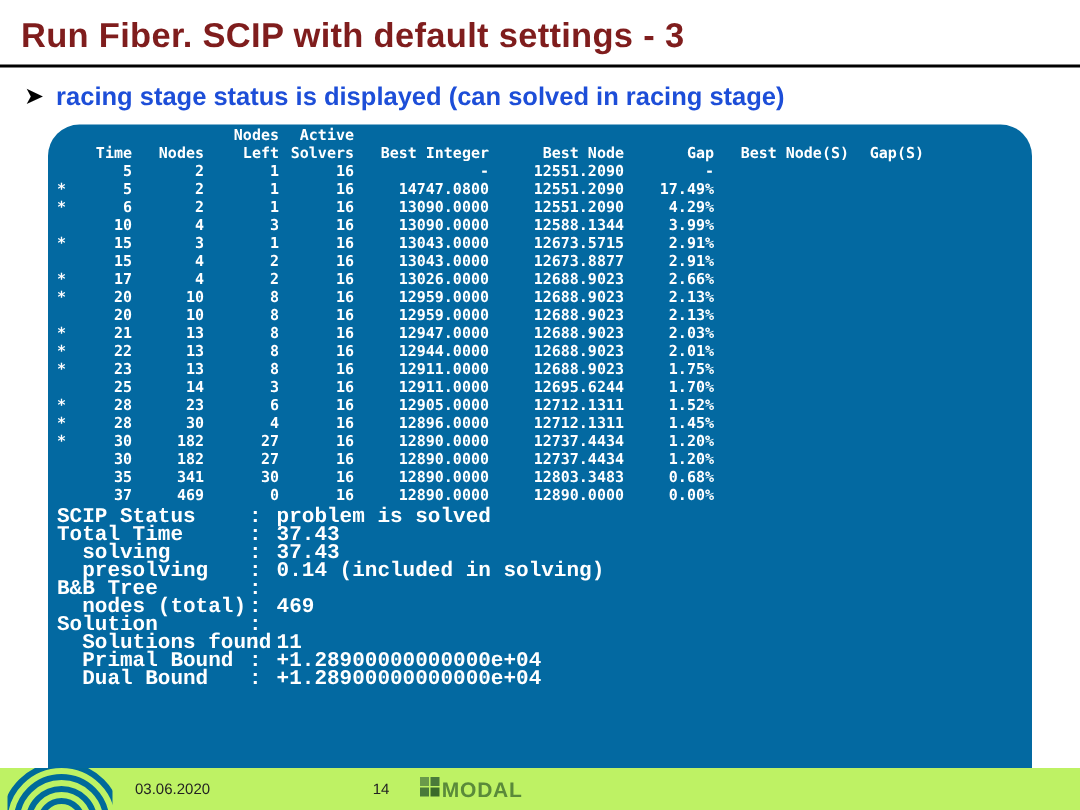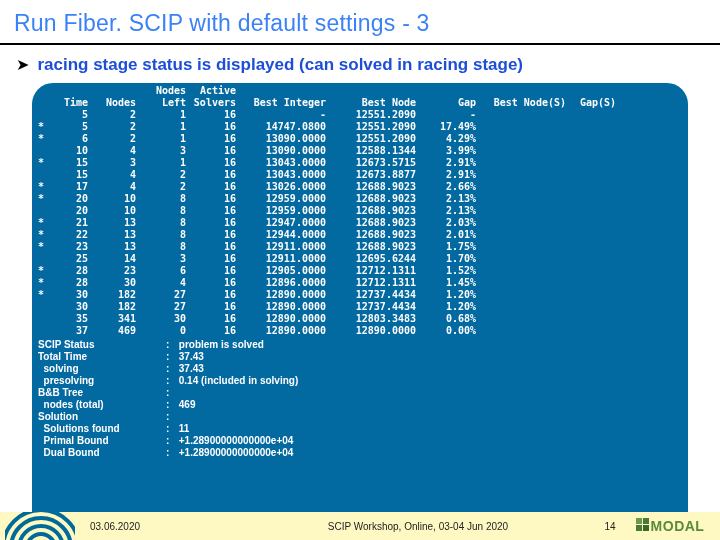--- a/index.html
+++ b/index.html
@@ -1,36 +1,36 @@
 <!DOCTYPE html>
 <html><head>
 <meta charset="utf-8">
 <style>
   * { box-sizing: border-box; margin: 0; padding: 0; }
   html, body { width: 720px; height: 540px; font-family: Arial, Helvetica, sans-serif; background: #fff; overflow: hidden; }
   .slide { width: 720px; height: 540px; position: relative; }
-  .title { font-size: 23px; font-weight: 400; color: #3b82f6; padding: 10px 14px 6px 14px; letter-spacing: 0.2px; }
+  .title { font-size: 23px; font-weight: 700; color: #7f1d1d; padding: 10px 14px 6px 14px; letter-spacing: 0.2px; }
   .hr { height: 2px; background: #000; margin: 0; }
   .bullet-row { display: flex; align-items: center; padding: 10px 10px 6px 16px; }
   .arrow { font-size: 16px; margin-right: 8px; color: #000; line-height: 1; }
   .bullet-text { font-size: 17px; font-weight: 700; color: #1d4ed8; }
 
   .terminal { background: #0369a1; color: #fff; margin: 2px 32px 0 32px; height: 468px; position: relative; overflow: hidden; border-radius: 21px; }
   .term-inner { font-family: "DejaVu Sans Mono","Consolas",monospace; font-size: 10px; line-height: 12px; padding: 2px 2px 2px 0; white-space: pre; font-weight: 600; }
   .term-header, .term-row { display: grid; grid-template-columns: 20px 40px 48px 50px 50px 90px 90px 60px 90px 50px; }
   .term-header span, .term-row span { text-align: right; padding-right: 4px; }
   .term-row .star { text-align: left; padding-left: 6px; }
-  .status-block { font-family: Liberation Sans, sans-serif; font-size: 10px; line-height: 12px; padding-left: 6px; font-weight: 600; white-space: pre; }
+  .status-block { font-family: Liberation Mono, monospace; font-size: 14px; line-height: 12px; padding-left: 6px; font-weight: 600; white-space: pre; }
   .status-row { display: flex; }
   .stat-label { width: 128px; }
   .stat-colon { width: 10px; }
   .stat-val { }
   .term-bottom-bar { position: absolute; bottom: 0; left: 0; right: 0; height: 12px; background: #223a52; border-top: 1px solid #3a5a7a; }
 
-  .footer { position: absolute; bottom: 0; left: 0; right: 0; height: 28px; background: #fef9c3; display: flex; align-items: center; }
+  .footer { position: absolute; bottom: 0; left: 0; right: 0; height: 28px; background: #bef264; display: flex; align-items: center; }
   .footer-logo { width: 80px; height: 28px; display: flex; align-items: flex-end; justify-content: center; }
   .arcs { position: relative; width: 70px; height: 28px; overflow: hidden; }
   .arcs svg { position: absolute; bottom: -30px; left: -4px; }
   .footer-date { font-size: 10px; color: #222; flex: 0 0 160px; text-align: left; padding-left: 10px; }
   .footer-center { font-size: 10px; color: #222; flex: 1; text-align: center; }
   .footer-pagenum { font-size: 10px; color: #222; width: 28px; text-align: center; }
   .footer-modal { width: 92px; height: 28px; display: flex; align-items: center; justify-content: center; margin-right: 4px; }
   .modal-logo { display: flex; align-items: flex-start; gap: 2px; }
   .modal-sq { display: grid; grid-template-columns: 6px 6px; grid-template-rows: 6px 6px; gap: 1px; }
   .modal-sq div { background: #4a7a3a; }
@@ -59,21 +59,20 @@
       <div class="arcs">
         <svg width="80" height="80" viewBox="0 0 80 80">
           <circle cx="40" cy="58" r="38" fill="none" stroke="#006a9a" stroke-width="4"></circle>
           <circle cx="40" cy="58" r="30" fill="none" stroke="#006a9a" stroke-width="4"></circle>
           <circle cx="40" cy="58" r="22" fill="none" stroke="#006a9a" stroke-width="4"></circle>
           <circle cx="40" cy="58" r="14" fill="none" stroke="#006a9a" stroke-width="4"></circle>
         </svg>
       </div>
     </div>
     <div class="footer-date">03.06.2020</div>
-    <div class="footer-center">SCIP Workshop, Online, 03-04 Jun 2020</div>
     <div class="footer-pagenum">14</div>
     <div class="footer-modal">
       <div class="modal-logo">
         <div class="modal-sq">
             <div></div>
             <div></div>
             <div></div>
             <div></div>
           </div>
         <div>

